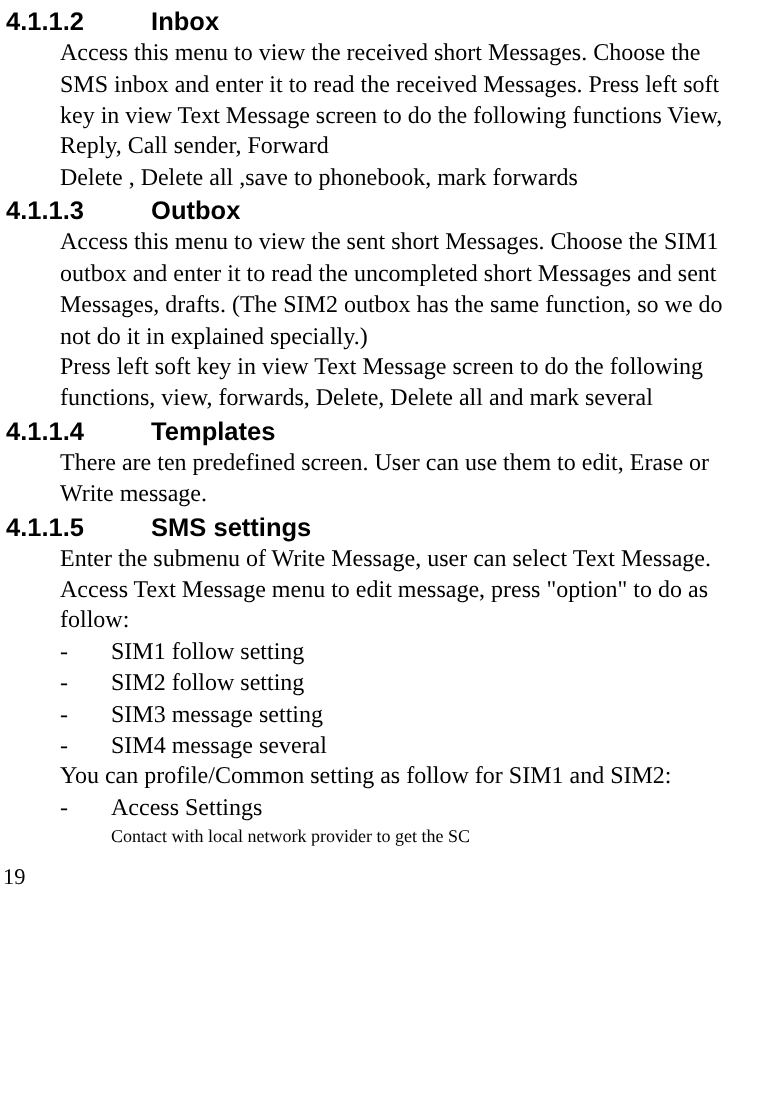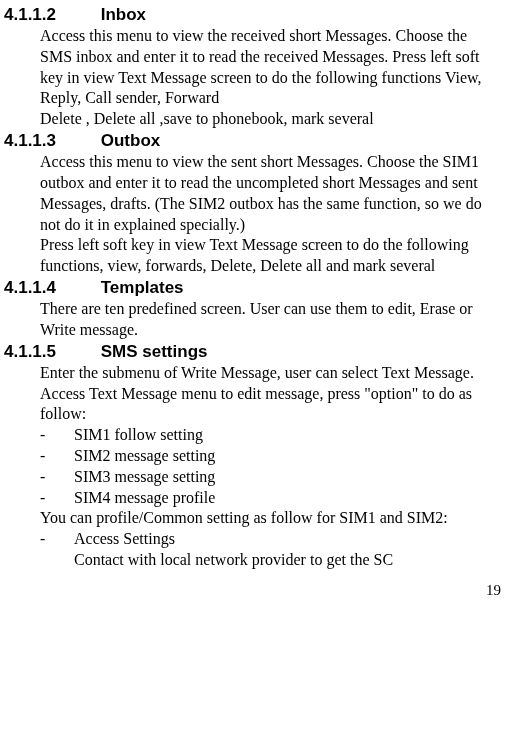--- a/index.html
+++ b/index.html
@@ -45,37 +45,37 @@
     .dash {
       width: 34px;
       display: inline-block;
     }
     .list-text {
       flex: 1;
     }
     .sub-para {
       margin-left: 72px;
       margin-right: 2px;
-      font-size: 16px;
+      font-size: 12px;
     }
     .page-num {
-      text-align: right;
+      text-align: left;
       font-size: 15px;
       margin-top: 10px;
     }
   </style>
 </head>
 <body>
 
 <div class="heading">
   <span class="heading-num">4.1.1.2</span>
   <span>Inbox</span>
 </div>
 <div class="para">Access this menu to view the received short Messages. Choose the SMS inbox and enter it to read the received Messages. Press left soft key in view Text Message screen to do the following functions View, Reply, Call sender, Forward</div>
-<div class="para">Delete , Delete all ,save to phonebook, mark several</div>
+<div class="para">Delete , Delete all ,save to phonebook, mark forwards</div>
 
 <div class="heading">
   <span class="heading-num">4.1.1.3</span>
   <span>Outbox</span>
 </div>
 <div class="para">Access this menu to view the sent short Messages. Choose the SIM1 outbox and enter it to read the uncompleted short Messages and sent Messages, drafts. (The SIM2 outbox has the same function, so we do not do it in explained specially.)</div>
 <div class="para">Press left soft key in view Text Message screen to do the following functions, view, forwards, Delete, Delete all and mark several</div>
 
 <div class="heading">
   <span class="heading-num">4.1.1.4</span>
@@ -88,29 +88,29 @@
   <span>SMS settings</span>
 </div>
 <div class="para">Enter the submenu of Write Message, user can select Text Message. Access Text Message menu to edit message, press "option" to do as follow:</div>
 
 <div class="list-row">
   <span class="dash">-</span>
   <span class="list-text">SIM1 follow setting</span>
 </div>
 <div class="list-row">
   <span class="dash">-</span>
-  <span class="list-text">SIM2 message setting</span>
+  <span class="list-text">SIM2 follow setting</span>
 </div>
 <div class="list-row">
   <span class="dash">-</span>
   <span class="list-text">SIM3 message setting</span>
 </div>
 <div class="list-row">
   <span class="dash">-</span>
-  <span class="list-text">SIM4 message profile</span>
+  <span class="list-text">SIM4 message several</span>
 </div>
 
 <div class="para">You can profile/Common setting as follow for SIM1 and SIM2:</div>
 
 <div class="list-row">
   <span class="dash">-</span>
   <span class="list-text">Access Settings</span>
 </div>
 <div class="sub-para">Contact with local network provider to get the SC</div>
 

